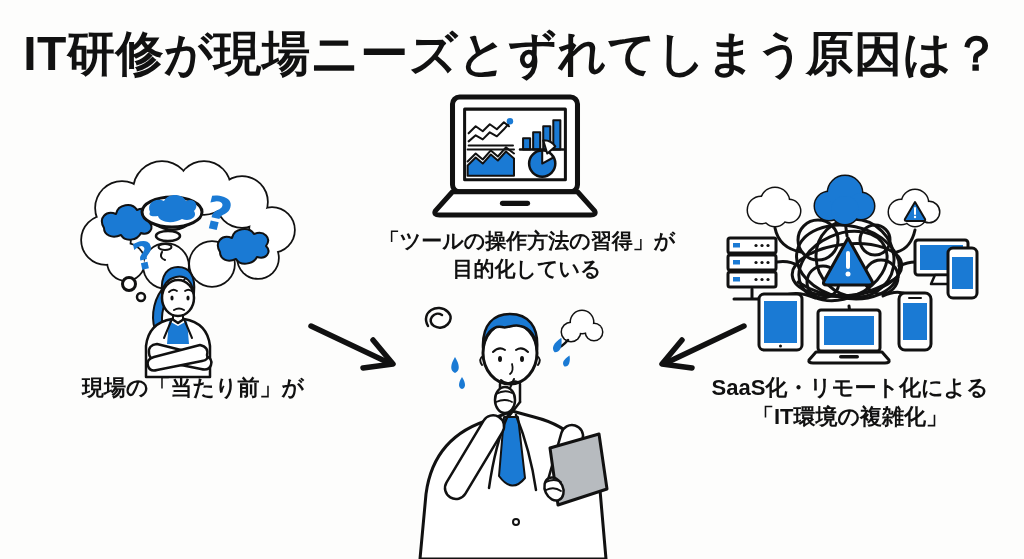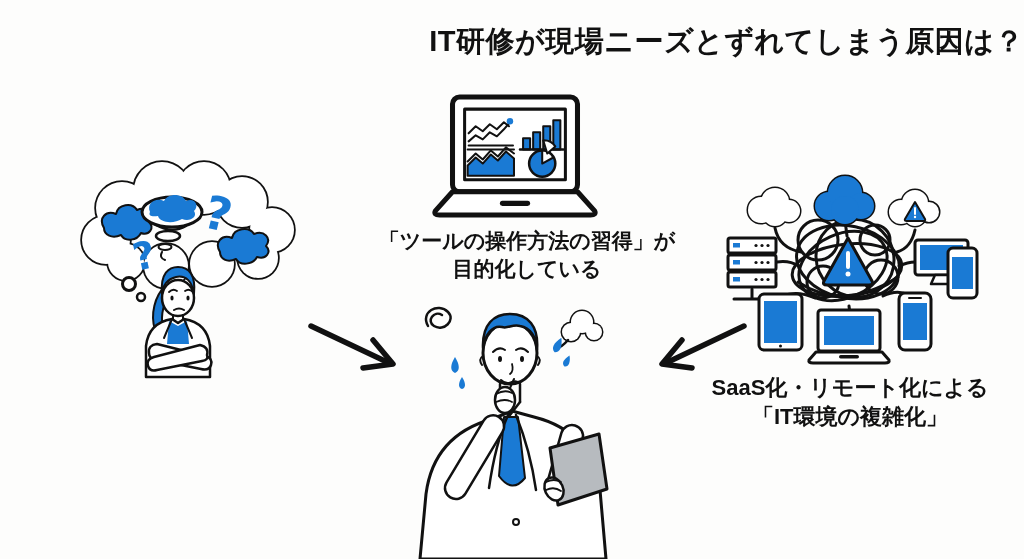--- a/index.html
+++ b/index.html
@@ -7,22 +7,22 @@
     --ink:#111111;
     --bg:#fdfdfc;
     --gray:#b7bbbf;
   }
   html,body{margin:0;padding:0;background:#e9e9e9;}
   .stage{
     position:relative;width:1024px;height:559px;background:var(--bg);
     overflow:hidden;font-family:"Liberation Sans","DejaVu Sans",sans-serif;color:var(--ink);
   }
   .title{
-    position:absolute;top:22px;left:0;width:100%;text-align:right;
-    font-size:29px;font-weight:bold;letter-spacing:0.5px;
+    position:absolute;top:22px;left:0;width:100%;text-align:center;
+    font-size:48px;font-weight:bold;letter-spacing:0.5px;
   }
   .caption{position:absolute;text-align:center;font-weight:bold;line-height:1.33;white-space:nowrap;}
   .caption-left{left:18px;top:373px;width:350px;font-size:22px;}
   .caption-center{left:332px;top:227px;width:390px;font-size:21px;}
   .caption-right{left:678px;top:373px;width:344px;font-size:22px;}
   svg.fig{position:absolute;overflow:visible;}
   .fig-woman{left:72px;top:170px;}
   .fig-laptop{left:422px;top:93px;}
   .fig-man{left:398px;top:288px;}
   .fig-network{left:703px;top:162px;}
@@ -317,20 +317,21 @@
   <svg class="fig fig-arrow-left" width="112" height="62" viewBox="0 0 112 62">
     <path class="sk nf w6" d="M8,8 L84,44"></path>
     <path class="sk nf w6" d="M70,22 L90,46 L60,50"></path>
   </svg>
   <svg class="fig fig-arrow-right" width="112" height="62" viewBox="0 0 112 62">
     <path class="sk nf w6" d="M104,8 L28,44"></path>
     <path class="sk nf w6" d="M42,22 L22,46 L52,50"></path>
   </svg>
 
   <div class="caption caption-left">
+    <div>現場の「当たり前」が</div>
   </div>
   <div class="caption caption-center">
     <div>「ツールの操作方法の習得」が</div>
     <div>目的化している</div>
   </div>
   <div class="caption caption-right">
     <div>SaaS化・リモート化による</div>
     <div>「IT環境の複雑化」</div>
   </div>
 

